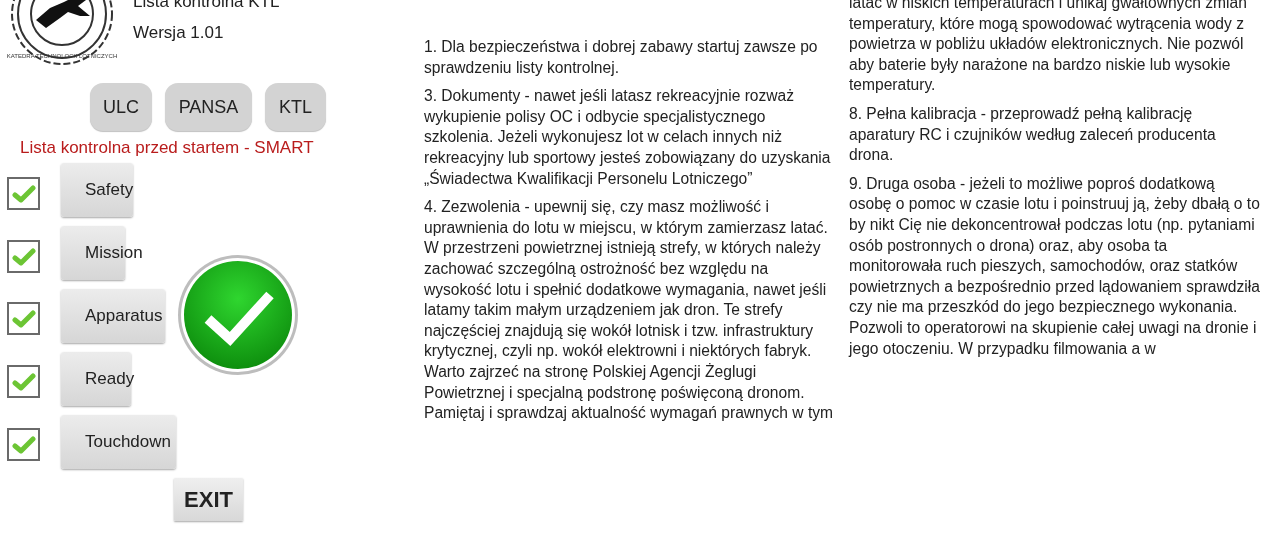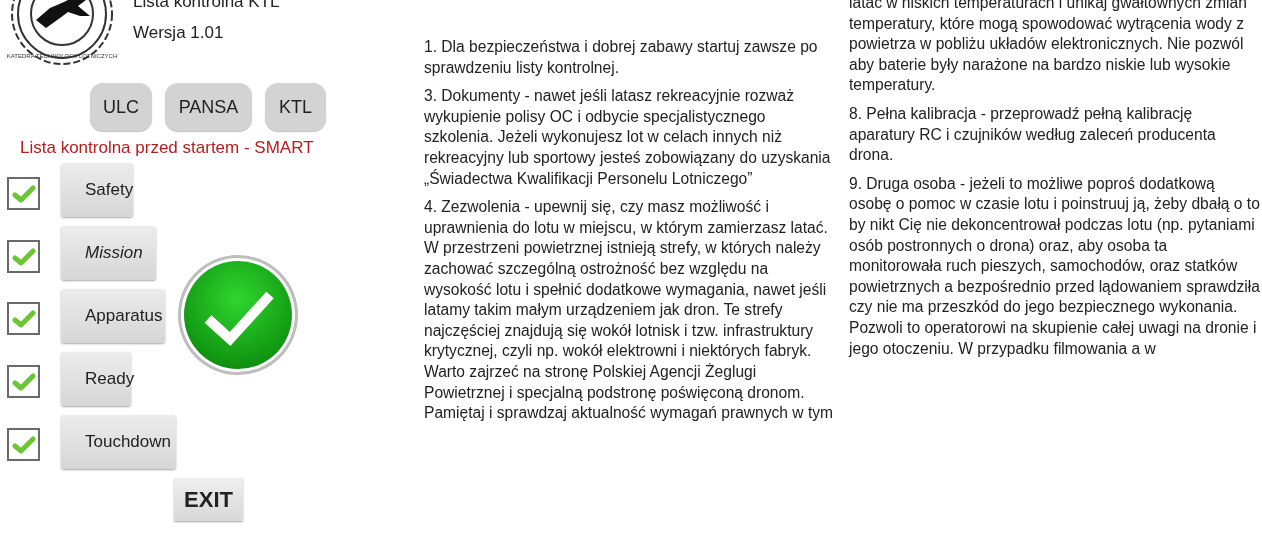--- a/index.html
+++ b/index.html
@@ -73,21 +73,21 @@
       <path d="M3 11 L9 16 L21 4" fill="none" stroke="#6cc534" stroke-width="5" stroke-linecap="round" stroke-linejoin="round"></path>
     </svg>
 </div>
 <div class="step-btn" style="top:163px;width:72px;">Safety</div>
 
 <div class="cb" style="top:240px;">
   <svg width="24" height="20" viewBox="0 0 24 20">
       <path d="M3 11 L9 16 L21 4" fill="none" stroke="#6cc534" stroke-width="5" stroke-linecap="round" stroke-linejoin="round"></path>
     </svg>
 </div>
-<div class="step-btn" style="top:226px;width:95px;font-style:italic;">Mission</div>
+<div class="step-btn" style="top:226px;width:64px;">Mission</div>
 
 <div class="cb" style="top:302px;">
   <svg width="24" height="20" viewBox="0 0 24 20">
       <path d="M3 11 L9 16 L21 4" fill="none" stroke="#6cc534" stroke-width="5" stroke-linecap="round" stroke-linejoin="round"></path>
     </svg>
 </div>
 <div class="step-btn" style="top:289px;width:104px;">Apparatus</div>
 
 <div class="cb" style="top:365px;">
   <svg width="24" height="20" viewBox="0 0 24 20">

